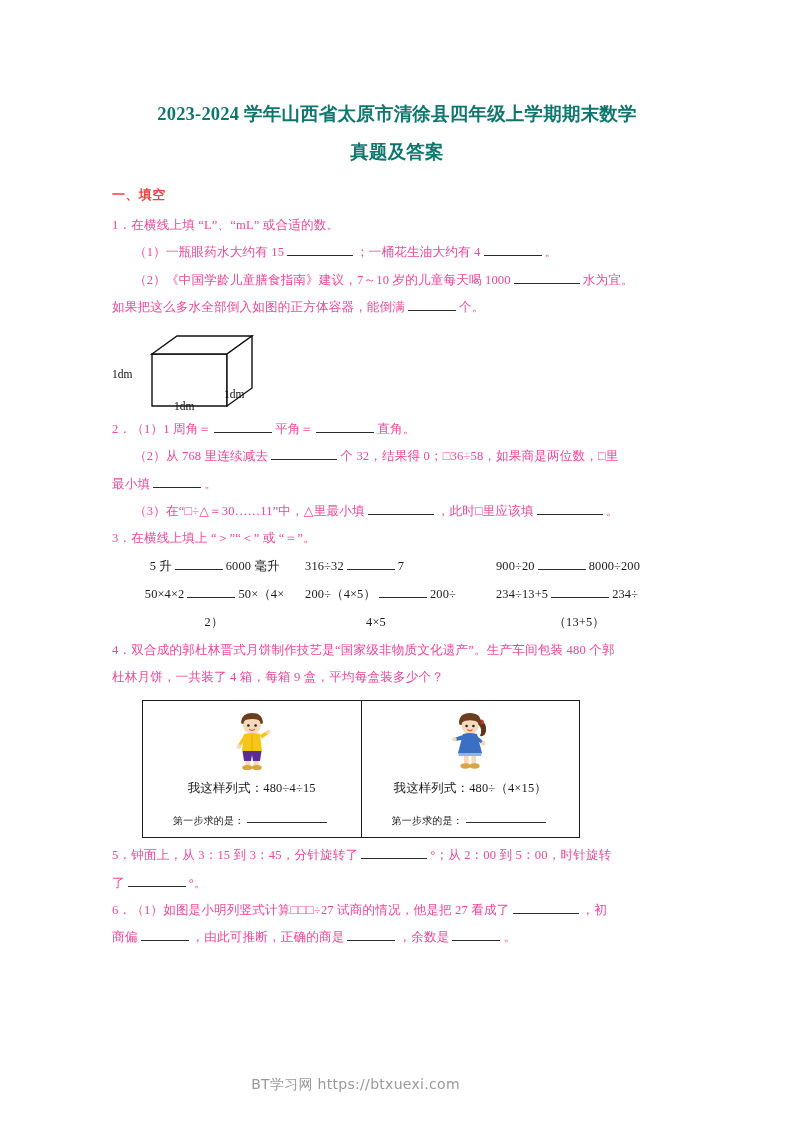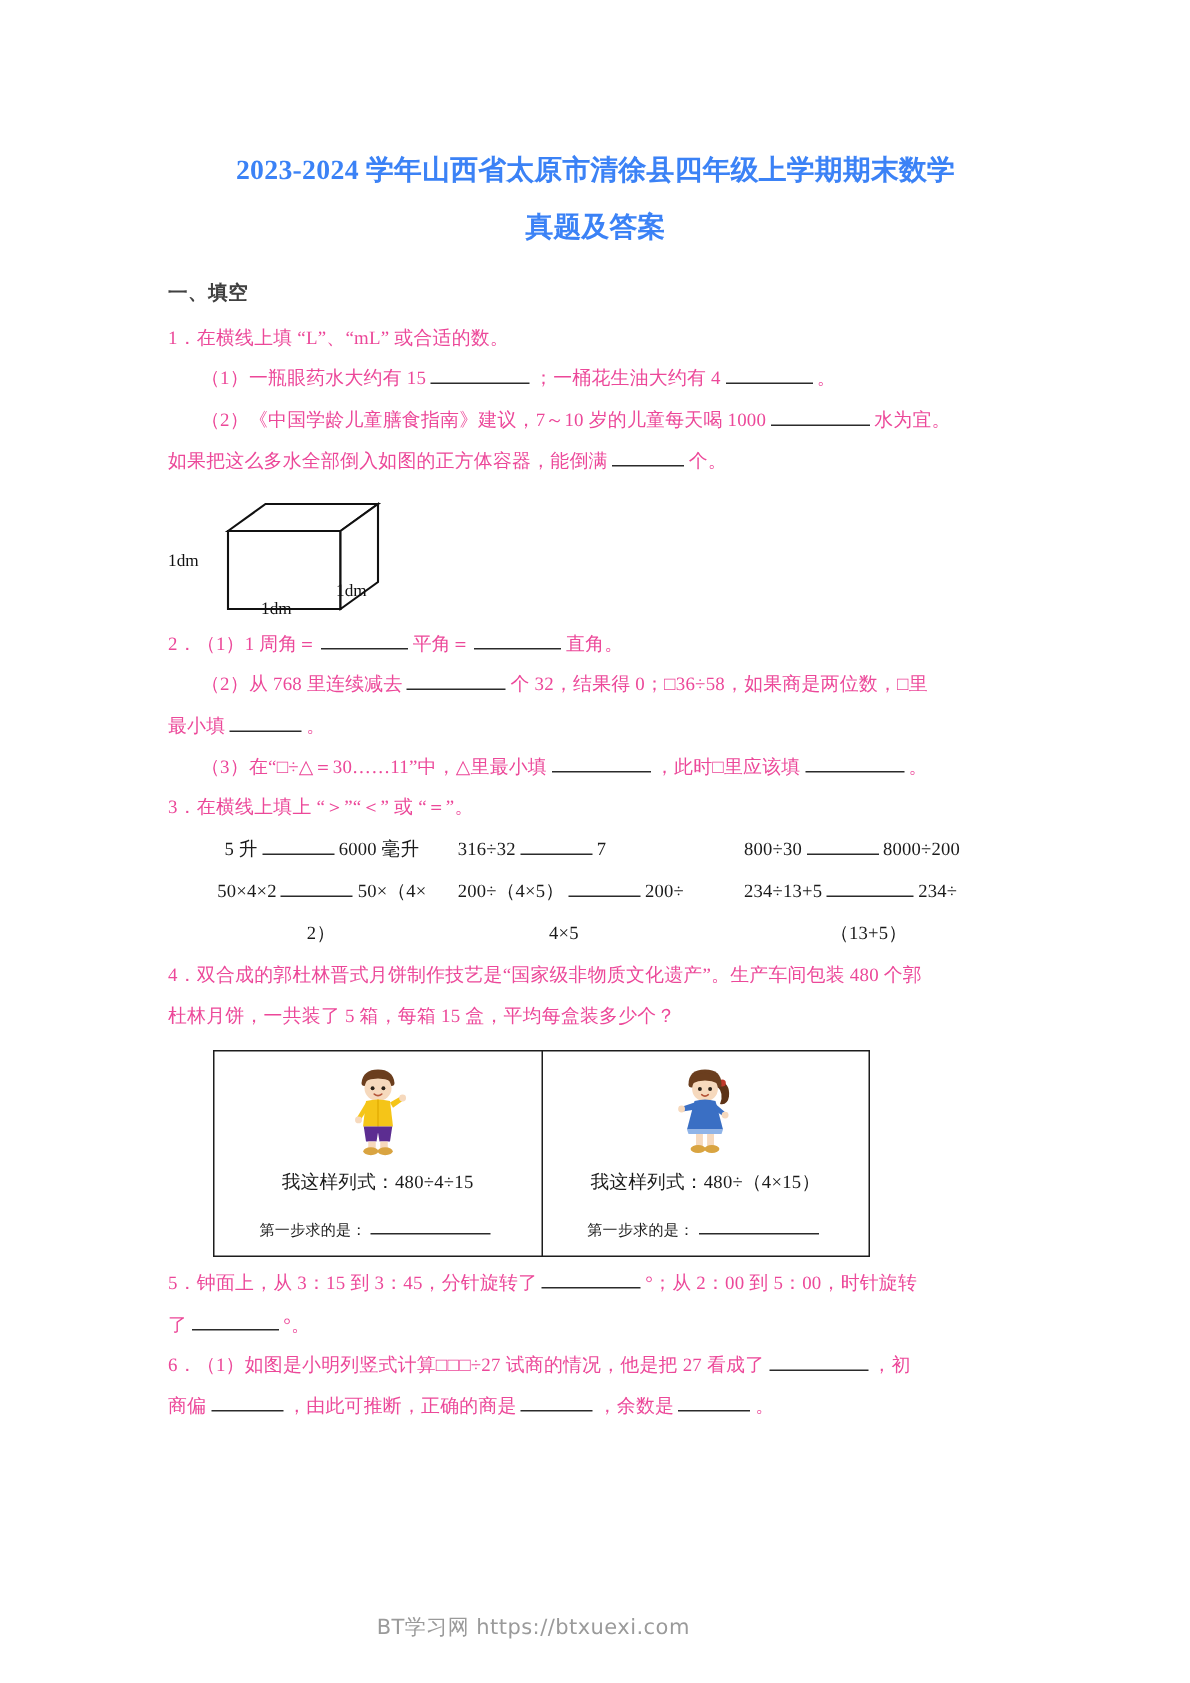--- a/index.html
+++ b/index.html
@@ -29,30 +29,30 @@
     width: 570px;
   }
 
   
   .doc-title {
     font-size: 18.5px;
     font-weight: 700;
     text-align: center;
     line-height: 2.05;
     letter-spacing: 0.2px;
-    color: #3b82f6;
+    color: #0f766e;
     margin: 0 0 6px 0;
   }
   .doc-title .tline { display: block; }
 
   
   .section-head {
     font-size: 13px;
     font-weight: 700;
-    color: #404040;
+    color: #ef4444;
     margin: 14px 0 8px 0;
     letter-spacing: .4px;
   }
 
   
   .q {
     font-size: 12.6px;
     line-height: 2.18;
     color: #ec4899;
     letter-spacing: .15px;
@@ -214,21 +214,21 @@
     <div class="cmp">
 
       <div class="cmp-row">
         <div class="cmp-col c1 nowrap">
           <span>5 升</span><span class="blank b-sm"></span><span>6000 毫升</span>
         </div>
         <div class="cmp-col c2 nowrap">
           <span>316÷32</span><span class="blank b-sm"></span><span>7</span>
         </div>
         <div class="cmp-col c3 nowrap">
-          <span>800÷30</span><span class="blank b-sm"></span><span>8000÷200</span>
+          <span>900÷20</span><span class="blank b-sm"></span><span>8000÷200</span>
         </div>
       </div>
 
       <div class="cmp-row">
         <div class="cmp-col c1 nowrap">
           <span>50×4×2</span><span class="blank b-sm"></span><span>50×（4×</span>
         </div>
         <div class="cmp-col c2 nowrap">
           <span>200÷（4×5）</span><span class="blank b-sm"></span><span>200÷</span>
         </div>
@@ -242,21 +242,21 @@
         <div class="cmp-col c2 nowrap" style="padding-left:62px">4×5</div>
         <div class="cmp-col c3 nowrap" style="padding-left:58px">（13+5）</div>
       </div>
     </div>
 
     <div class="q">
       <div class="q-line indent0">
         <span>4．</span><span>双合成的郭杜林晋式月饼制作技艺是“国家级非物质文化遗产”。生产车间包装 480 个郭</span>
       </div>
       <div class="q-line indent0">
-        <span>杜林月饼，一共装了 5 箱，每箱 15 盒，平均每盒装多少个？</span>
+        <span>杜林月饼，一共装了 4 箱，每箱 9 盒，平均每盒装多少个？</span>
       </div>
     </div>
 
     <table class="pane-table">
       <tbody>
           <tr>
         <td>
           <div class="kid-holder">
             <svg width="46" height="60" viewBox="0 0 46 60">
 

